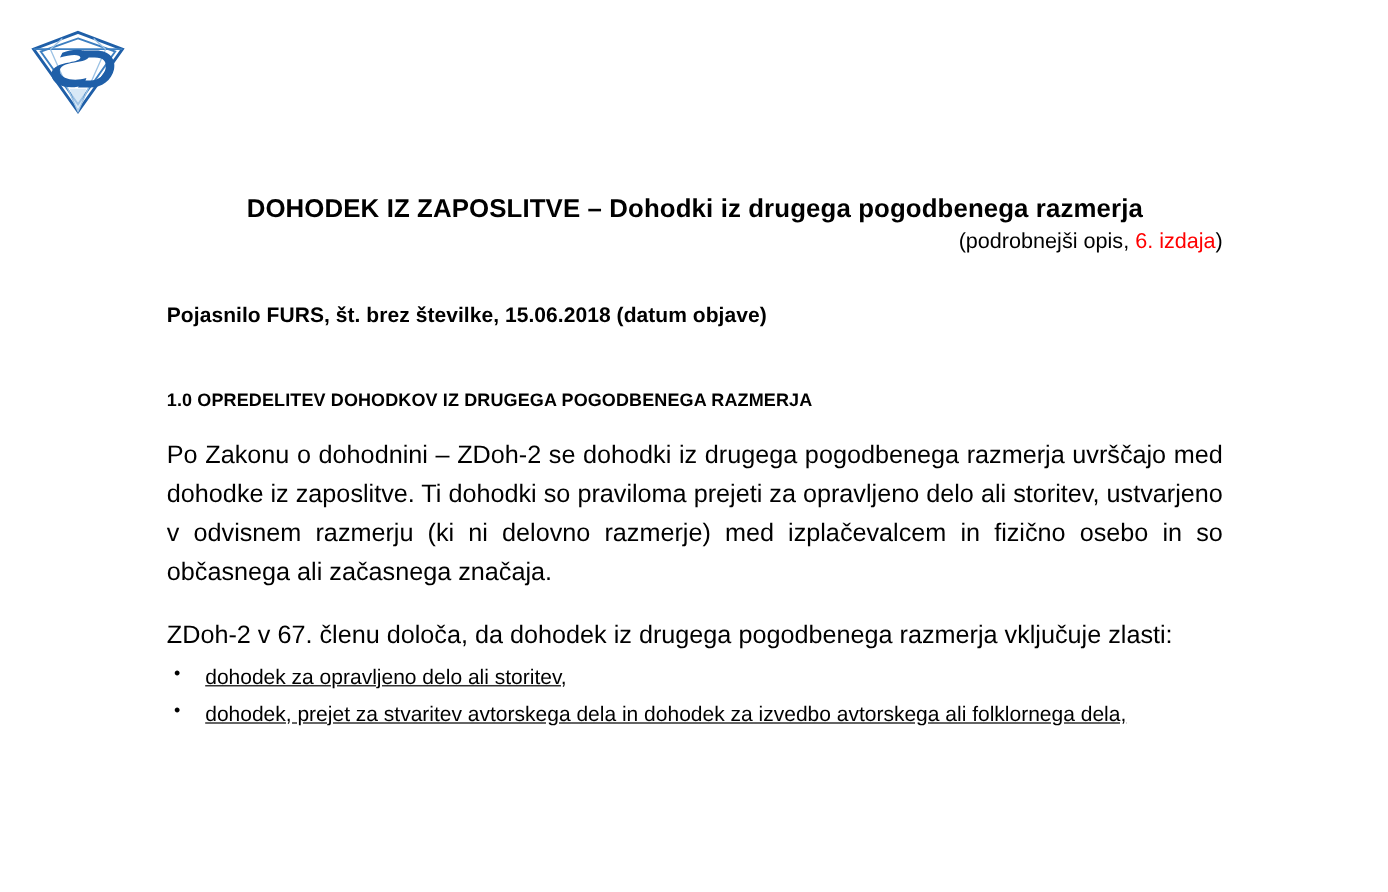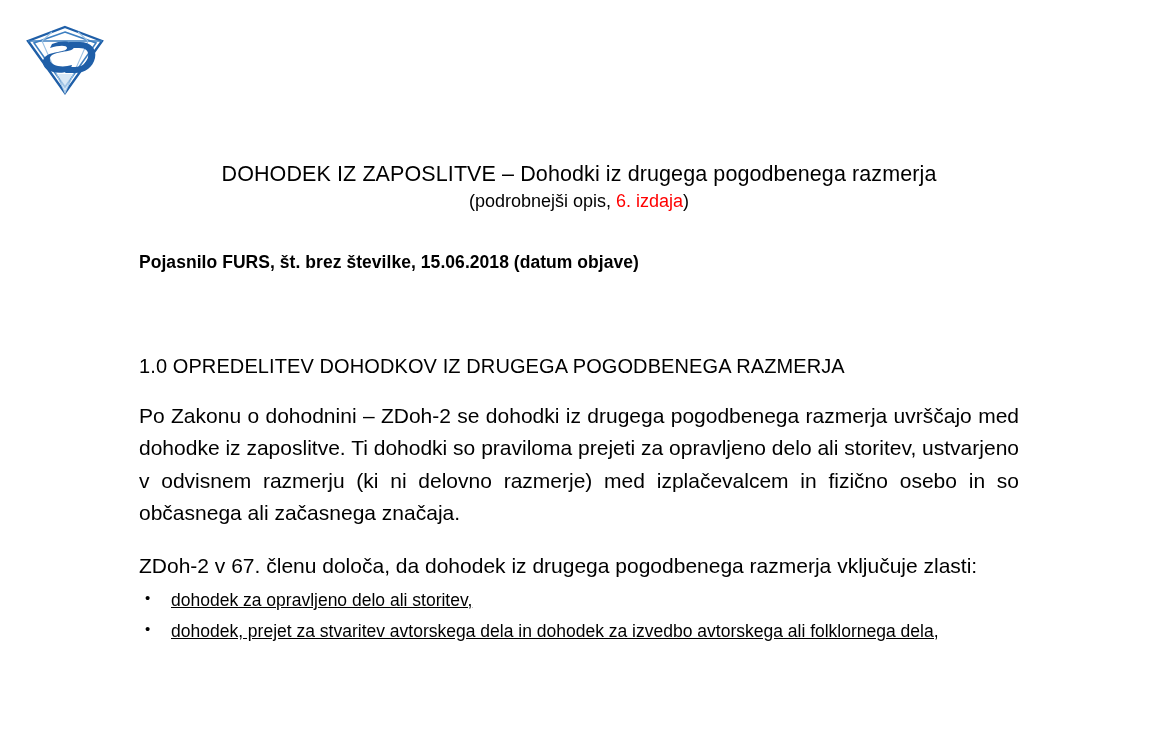--- a/index.html
+++ b/index.html
@@ -30,44 +30,44 @@
   }
   
   .doc {
     position: absolute;
     left: 139px;
     top: 160px;
     width: 880px;
   }
   .title {
     font-size: 21.5px;
-    font-weight: normal;
+    font-weight: bold;
     text-align: center;
     line-height: 1.32;
     letter-spacing: 0.1px;
   }
   .subtitle {
     font-size: 18px;
-    text-align: center;
+    text-align: right;
     margin-top: 2px;
     line-height: 1.3;
   }
   .subtitle .edition {
     color: #ff0000;
   }
   .furs-line {
     font-size: 17.5px;
     font-weight: bold;
     margin-top: 38px;
     letter-spacing: 0.05px;
   }
   .section-heading {
-    font-size: 20px;
-    font-weight: normal;
-    margin-top: 82px;
+    font-size: 15px;
+    font-weight: bold;
+    margin-top: 52px;
     letter-spacing: 0.1px;
   }
   p.body-par {
     font-size: 21px;
     line-height: 1.55;
     margin: 22px 0 0 0;
     text-align: justify;
   }
   p.body-par.second {
     margin-top: 20px;

